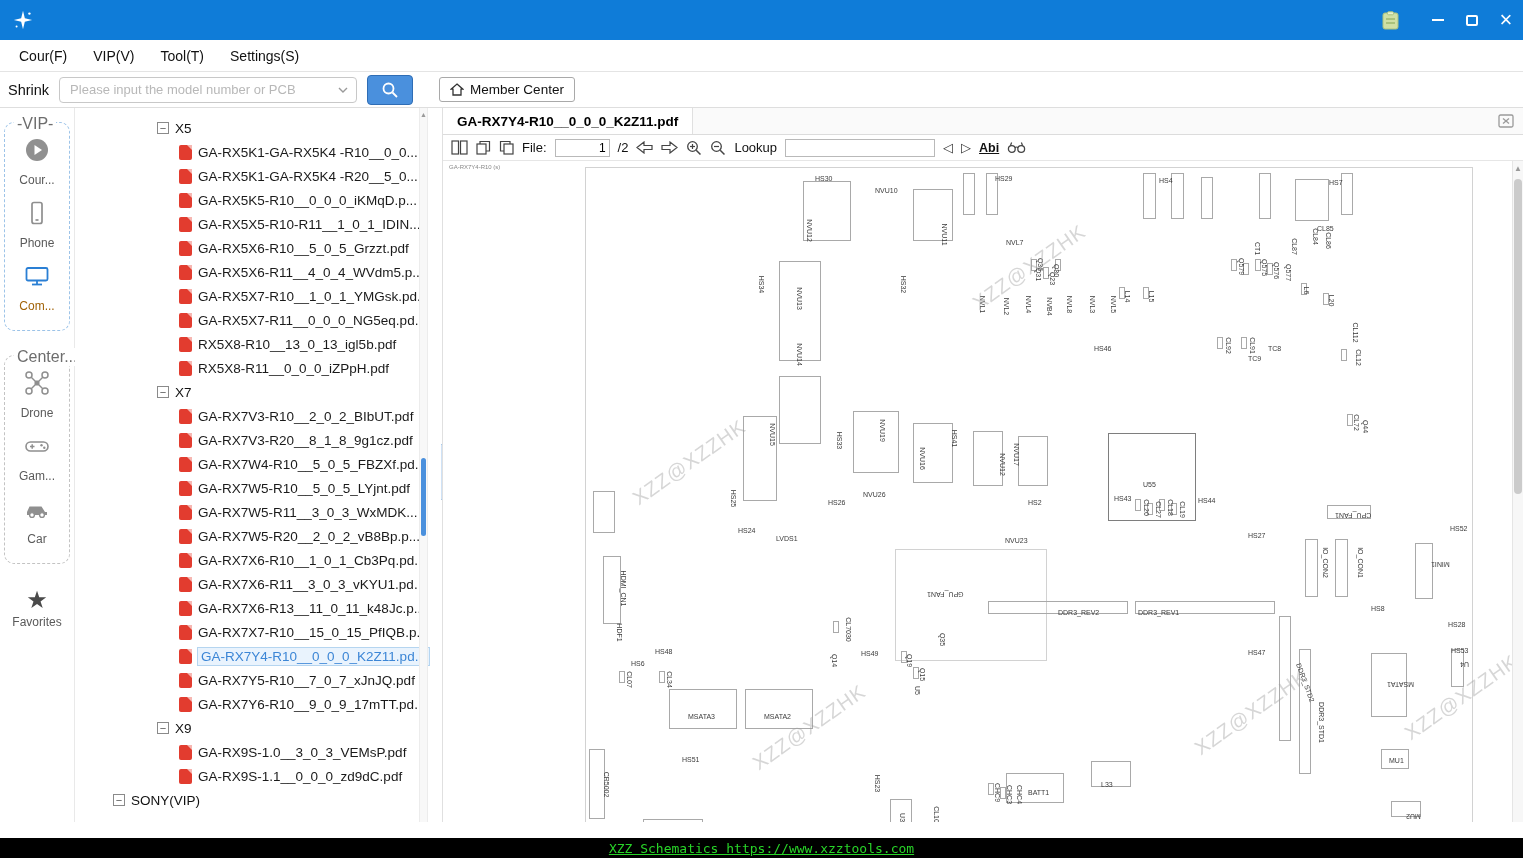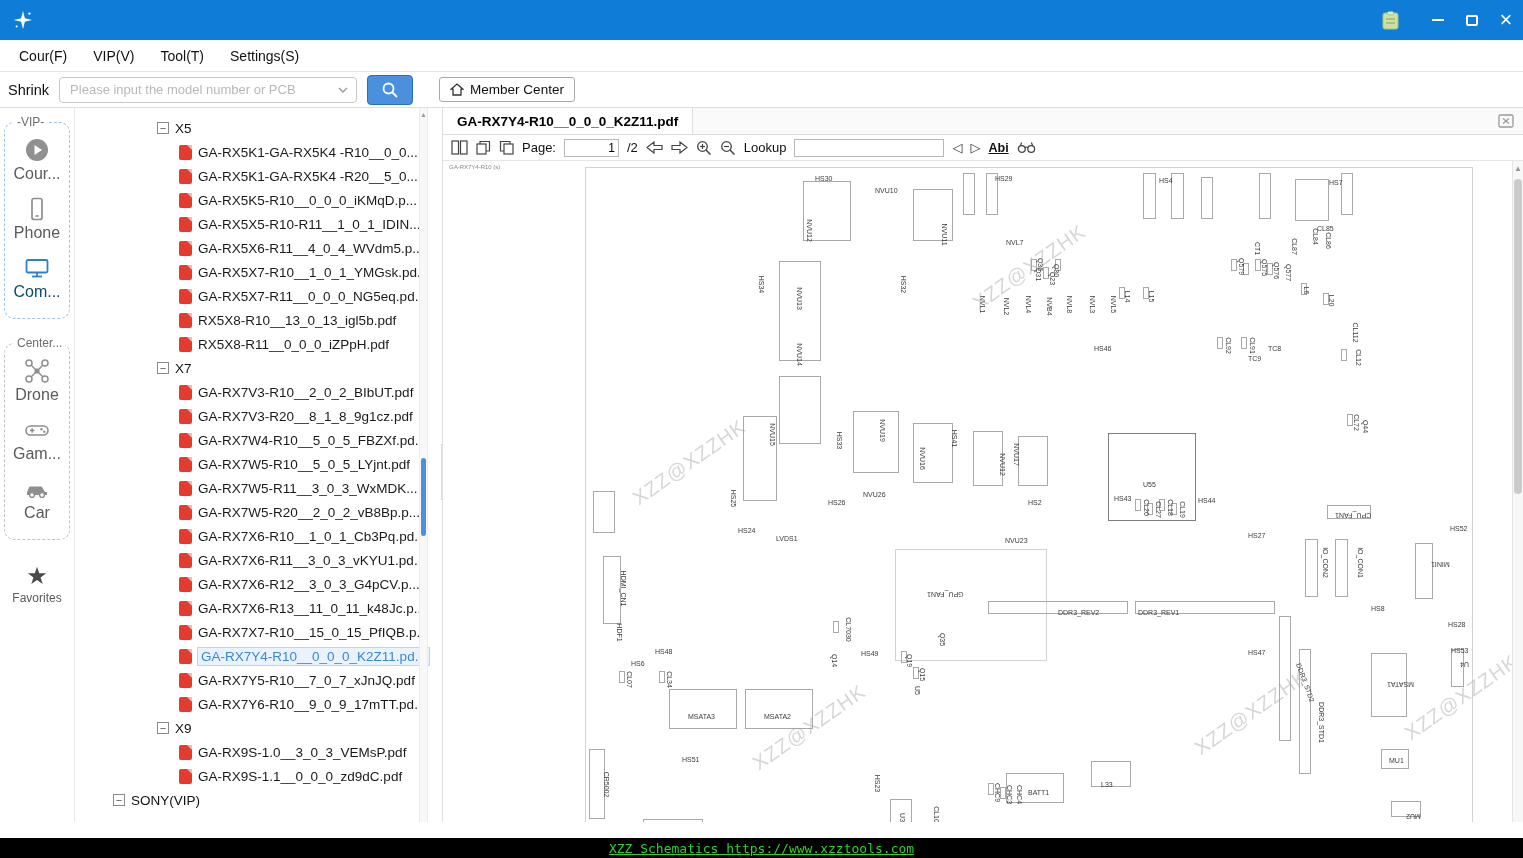--- a/index.html
+++ b/index.html
@@ -32,25 +32,25 @@
   .search-btn { width:46px; height:30px; margin-left:10px; background:#4a90dd; border:1px solid #2f6db5; border-radius:4px; display:flex; align-items:center; justify-content:center; }
   .member-btn { margin-left:26px; height:25px; border:1px solid #a9a9a9; border-radius:3px; background:#fff; display:flex; align-items:center; gap:6px; padding:0 10px; font-size:13.5px; color:#111; }
 
   
   .app-body { flex:1 1 auto; display:flex; min-height:0; }
 
   
   .sidebar { width:75px; flex:0 0 75px; border-right:1px solid #e9e9e9; background:#fff; padding-top:10px; }
   .dash-box { position:relative; margin:4px 4px 0 4px; border:1px dashed #9cc3e8; border-radius:10px; padding:14px 0 4px 0; }
   .dash-box.gray { border-color:#c3c3c3; margin-top:24px; }
-  .dash-legend { position:absolute; top:-8px; left:9px; background:#fff; padding:0 3px; font-size:12px; color:#6d6d6d; white-space:nowrap; }
+  .dash-legend { position:absolute; top:-8px; left:9px; background:#fff; padding:0 3px; font-size:16px; color:#6d6d6d; white-space:nowrap; }
   .side-item { display:flex; flex-direction:column; align-items:center; margin-bottom:13px; }
   .side-icon { width:26px; height:26px; display:flex; align-items:center; justify-content:center; }
-  .side-label { margin-top:2px; font-size:16px; color:#5a5a5a; }
-  .side-item.active .side-label { color:#0c4a6e; }
+  .side-label { margin-top:10px; font-size:12px; color:#5a5a5a; }
+  .side-item.active .side-label { color:#a16207; }
   .fav-block { margin-top:24px; display:flex; flex-direction:column; align-items:center; }
   .fav-star { font-size:24px; color:#4a4a4a; line-height:1; }
   .fav-label { margin-top:3px; font-size:12px; color:#5a5a5a; }
 
   
   .treepanel { width:368px; flex:0 0 368px; position:relative; background:#fff; border-right:1px solid #e0e0e0; overflow:hidden; }
   .tree-rows { padding-top:8px; }
   .trow { height:24px; display:flex; align-items:center; white-space:nowrap; font-size:13.5px; }
   .trow.group.lvl2 { padding-left:82px; }
   .trow.group.lvl1 { padding-left:38px; }
@@ -262,20 +262,24 @@
           <div class="trow file">
             <span class="pdficon"></span>
             <span class="flabel">GA-RX5K5-R10__0_0_0_iKMqD.p...</span>
           </div>
           <div class="trow file">
             <span class="pdficon"></span>
             <span class="flabel">GA-RX5X5-R10-R11__1_0_1_IDIN...</span>
           </div>
           <div class="trow file">
             <span class="pdficon"></span>
+            <span class="flabel">GA-RX5X6-R10__5_0_5_Grzzt.pdf</span>
+          </div>
+          <div class="trow file">
+            <span class="pdficon"></span>
             <span class="flabel">GA-RX5X6-R11__4_0_4_WVdm5.p...</span>
           </div>
           <div class="trow file">
             <span class="pdficon"></span>
             <span class="flabel">GA-RX5X7-R10__1_0_1_YMGsk.pd...</span>
           </div>
           <div class="trow file">
             <span class="pdficon"></span>
             <span class="flabel">GA-RX5X7-R11__0_0_0_NG5eq.pd...</span>
           </div>
@@ -315,24 +319,20 @@
             <span class="pdficon"></span>
             <span class="flabel">GA-RX7W5-R20__2_0_2_vB8Bp.p...</span>
           </div>
           <div class="trow file">
             <span class="pdficon"></span>
             <span class="flabel">GA-RX7X6-R10__1_0_1_Cb3Pq.pd...</span>
           </div>
           <div class="trow file">
             <span class="pdficon"></span>
             <span class="flabel">GA-RX7X6-R11__3_0_3_vKYU1.pd...</span>
-          </div>
-          <div class="trow file">
-            <span class="pdficon"></span>
-            <span class="flabel">GA-RX7X6-R12__3_0_3_G4pCV.p...</span>
           </div>
           <div class="trow file">
             <span class="pdficon"></span>
             <span class="flabel">GA-RX7X6-R13__11_0_11_k48Jc.p...</span>
           </div>
           <div class="trow file">
             <span class="pdficon"></span>
             <span class="flabel">GA-RX7X7-R10__15_0_15_PfIQB.p...</span>
           </div>
           <div class="trow file selected">
@@ -395,21 +395,21 @@
               <rect x="1" y="4" width="9" height="10" fill="none" stroke="#444" stroke-width="1.2"></rect>
               <path d="M4 4 V1.5 H13.5 V11 H10" fill="none" stroke="#444" stroke-width="1.2"></path>
             </svg>
         </span>
         <span class="toolbtn">
           <svg width="15" height="15" viewBox="0 0 15 15">
               <rect x="5" y="4" width="9" height="10" fill="none" stroke="#444" stroke-width="1.2"></rect>
               <path d="M11 4 V1.5 H1.5 V11 H5" fill="none" stroke="#444" stroke-width="1.2"></path>
             </svg>
         </span>
-        <span class="pg-label">Page:</span>
+        <span class="pg-label">File:</span>
         <input class="pg-input" type="text" value="1" style="">
         <span class="pg-total">/2</span>
         <span class="toolbtn">
           <svg width="17" height="13" viewBox="0 0 17 13">
               <path d="M16 4.5 H8 V1 L1 6.5 L8 12 V8.5 H16 Z" fill="none" stroke="#444" stroke-width="1.2"></path>
             </svg>
         </span>
         <span class="toolbtn">
           <svg width="17" height="13" viewBox="0 0 17 13">
               <path d="M1 4.5 H9 V1 L16 6.5 L9 12 V8.5 H1 Z" fill="none" stroke="#444" stroke-width="1.2"></path>

